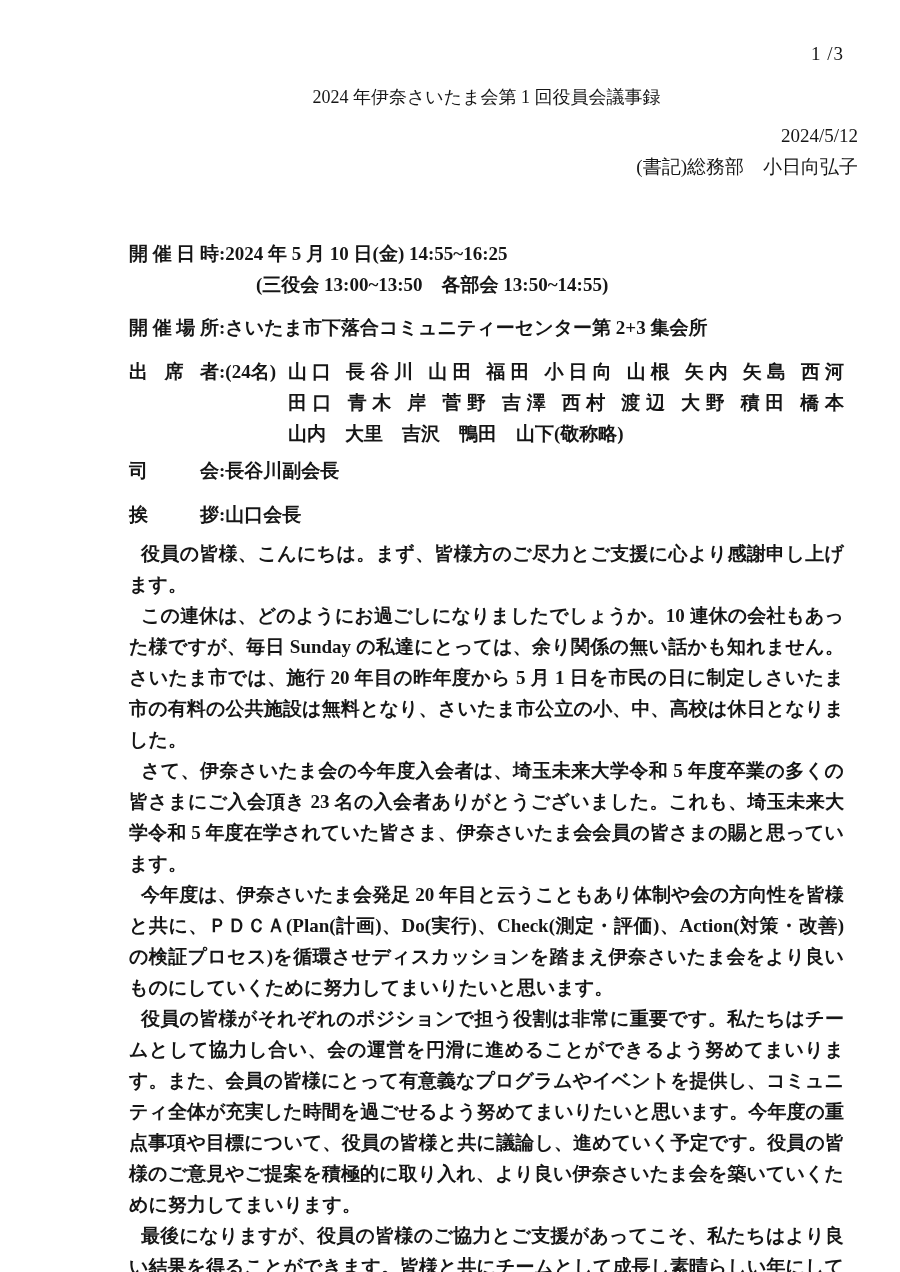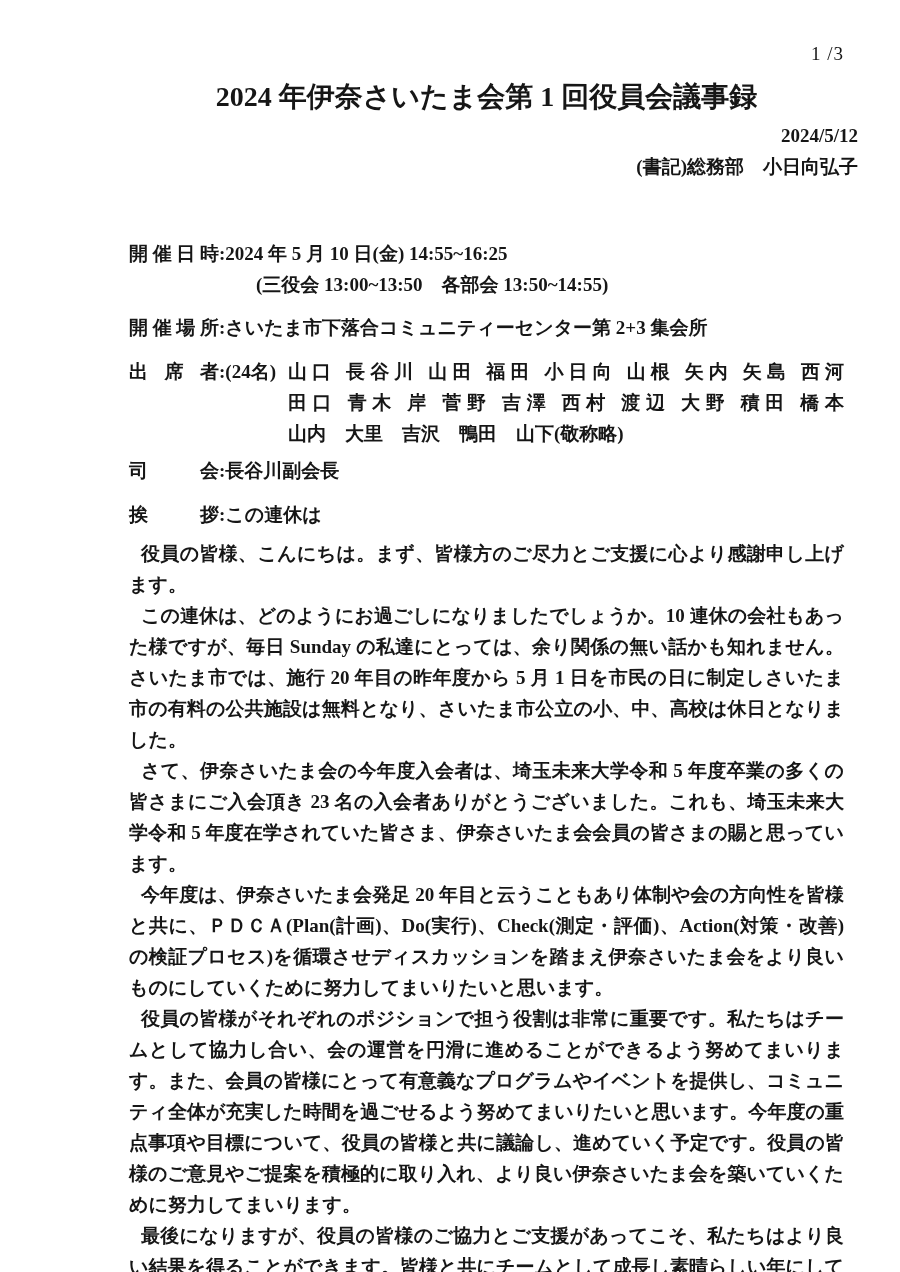--- a/index.html
+++ b/index.html
@@ -23,29 +23,28 @@
     padding: 38px 92px 0 93px;
     margin-left: 36px;
   }
   .pageno {
     text-align: right;
     letter-spacing: 1px;
   }
   .title {
     margin: 12px 0 0 0;
     text-align: center;
-    font-size: 28px;
-    font-weight: bold;
+    font-size: 18px;
+    font-weight: normal;
     line-height: 32px;
   }
   .rightmeta {
     margin-top: 7px;
     margin-right: -14px;
     text-align: right;
-    font-weight: bold;
   }
   .meta {
     margin-top: 56px;
     font-weight: bold;
   }
   
   .dist {
     display: inline-block;
     width: 90px;
     text-align: justify;
@@ -122,21 +121,21 @@
           <span>(敬称略)</span>
         </div>
       </div>
     </div>
 
     <div class="meta-row mb13">
       <span class="dist">司会</span><span>:</span><span>長谷川副会長</span>
     </div>
 
     <div class="meta-row mb8">
-      <span class="dist">挨拶</span><span>:</span><span>この連休は</span>
+      <span class="dist">挨拶</span><span>:</span><span>山口会長</span>
     </div>
 
   </div>
 
   <div class="speech">
     <p>役員の皆様、こんにちは。まず、皆様方のご尽力とご支援に心より感謝申し上げます。</p>
     <p>この連休は、どのようにお過ごしになりましたでしょうか。10 連休の会社もあった様ですが、毎日 Sunday の私達にとっては、余り関係の無い話かも知れません。さいたま市では、施行 20 年目の昨年度から 5 月 1 日を市民の日に制定しさいたま市の有料の公共施設は無料となり、さいたま市公立の小、中、高校は休日となりました。</p>
     <p>さて、伊奈さいたま会の今年度入会者は、埼玉未来大学令和 5 年度卒業の多くの皆さまにご入会頂き 23 名の入会者ありがとうございました。これも、埼玉未来大学令和 5 年度在学されていた皆さま、伊奈さいたま会会員の皆さまの賜と思っています。</p>
     <p>今年度は、伊奈さいたま会発足 20 年目と云うこともあり体制や会の方向性を皆様と共に、ＰＤＣＡ(Plan(計画)、Do(実行)、Check(測定・評価)、Action(対策・改善)の検証プロセス)を循環させディスカッションを踏まえ伊奈さいたま会をより良いものにしていくために努力してまいりたいと思います。</p>
     <p>役員の皆様がそれぞれのポジションで担う役割は非常に重要です。私たちはチームとして協力し合い、会の運営を円滑に進めることができるよう努めてまいります。また、会員の皆様にとって有意義なプログラムやイベントを提供し、コミュニティ全体が充実した時間を過ごせるよう努めてまいりたいと思います。今年度の重点事項や目標について、役員の皆様と共に議論し、進めていく予定です。役員の皆様のご意見やご提案を積極的に取り入れ、より良い伊奈さいたま会を築いていくために努力してまいります。</p>

